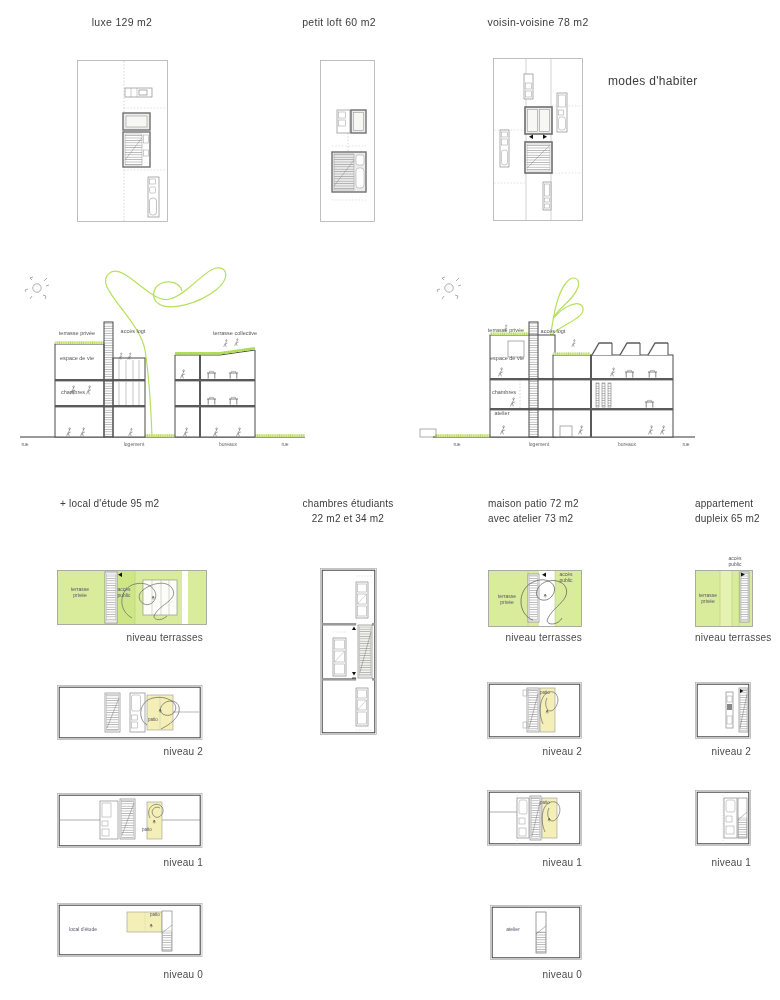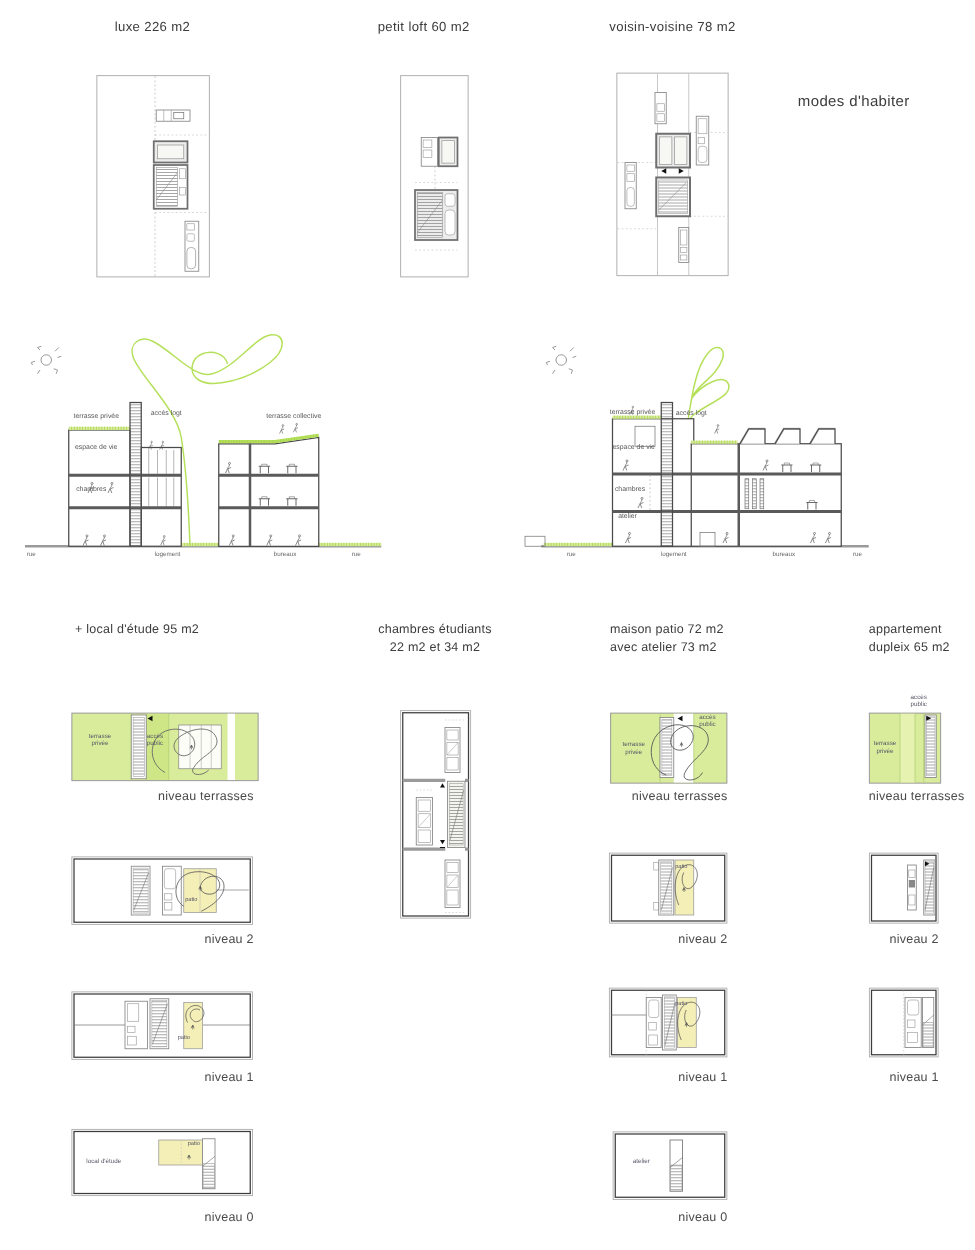--- a/index.html
+++ b/index.html
@@ -1,21 +1,21 @@
 <!DOCTYPE html>
 <html style="--lime: #d9ec9b; --lime-light: #e6f2b0; --lime-access: #cfe687; --lime-stroke: #b5e05a; --patio: #f4eeb7; --ink: #3c3c3c;"><head>
 <meta charset="utf-8">
 <style>
   html,body{margin:0;padding:0;background:#fff;}
   #canvas{position:relative;width:780px;height:1000px;background:#ffffff;overflow:hidden;
           font-family:"Liberation Sans",sans-serif;}
   .abs{position:absolute;}
   .lbl{position:absolute;color:var(--ink);white-space:nowrap;}
   .t-title{font-size:10.5px;text-align:center;letter-spacing:.3px;}
-  .t-mode{font-size:12px;text-align:center;letter-spacing:.3px;}
+  .t-mode{font-size:12px;text-align:left;letter-spacing:.3px;}
   .t-head{font-size:10px;line-height:15px;letter-spacing:.2px;}
   .center{text-align:center;}
   .t-niveau{font-size:10px;text-align:right;color:#4a4a4a;letter-spacing:.2px;}
   .t-anno{font-size:5.5px;text-align:center;color:#555;}
   .t-ground{font-size:5px;text-align:center;color:#666;}
   .t-plan{font-size:5px;line-height:6.2px;text-align:center;color:#556;}
   .t-plan-s{font-size:4.5px;line-height:5px;text-align:center;color:#556;}
   .blk{display:block;}
   svg{overflow:visible;}
   .f-lime{fill:var(--lime);}
@@ -48,21 +48,21 @@
     <g id="tmark">
       <path d="M0,2.6 L1.2,0 L2.4,2.6 M1.2,0 V3.6 M.2,1.4 H2.2" stroke="#555" stroke-width=".5" fill="none"></path>
     </g>
     <g id="sun">
       <circle cx="0" cy="0" r="4.2" stroke="#9a9a9a" stroke-width=".8" fill="none"></circle>
       <path d="M7,-7 L10,-10 M-5,-8 L-7,-10 L-4,-11 M-9,1 L-12,2 L-11,4 M-5,8 L-7,11 M6,7 L9,8 L8,11 M9,-2 L12,-3" stroke="#9a9a9a" stroke-width=".8" fill="none"></path>
     </g>
   </defs>
 </svg>
 
-<div class="lbl t-title" style="left:47px;top:16px;width:150px">luxe 226 m2</div>
+<div class="lbl t-title" style="left:47px;top:16px;width:150px">luxe 129 m2</div>
 <div class="lbl t-title" style="left:264px;top:16px;width:150px">petit loft 60 m2</div>
 <div class="lbl t-title" style="left:463px;top:16px;width:150px">voisin-voisine 78 m2</div>
 <div class="lbl t-mode" style="left:608px;top:74px;width:150px">modes d'habiter</div>
 
 <svg class="abs" style="left:77px;top:60px" width="91" height="162" viewBox="0 0 91 162">
   <rect x=".5" y=".5" width="90" height="161" fill="#fff" stroke="#b0b0b0" stroke-width=".8"></rect>
   <path d="M47,1 V161" stroke="#b9b9b9" stroke-width=".6" stroke-dasharray="1.5,1.8"></path>
   <path d="M47,48 H90 M47,110 H90" stroke="#c2c2c2" stroke-width=".5" stroke-dasharray="1.5,1.8"></path>
   <g>
     <rect x="48" y="28" width="27" height="9" fill="#fff" stroke="#8a8a8a" stroke-width=".7"></rect>

